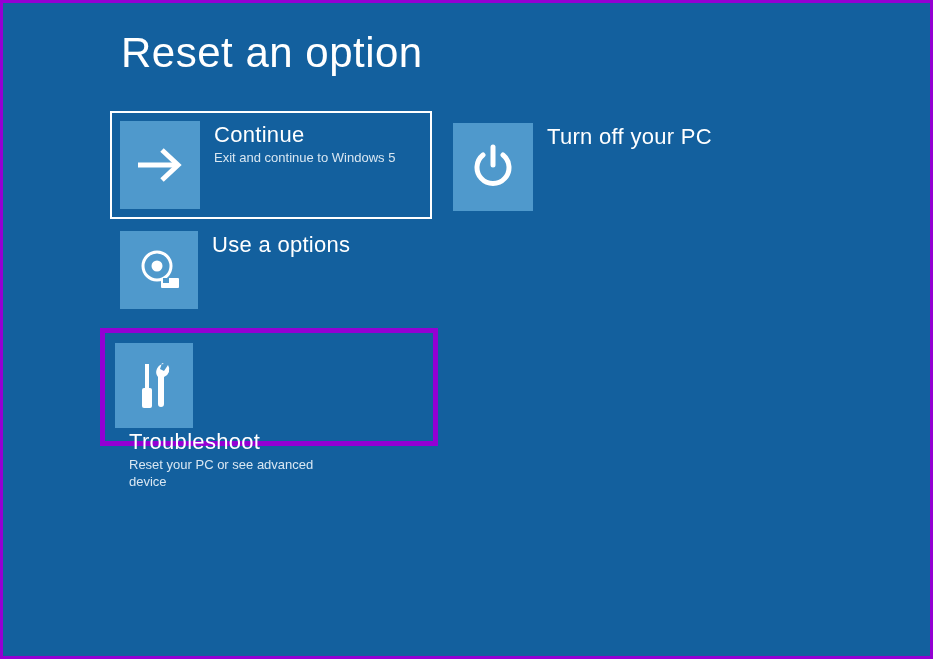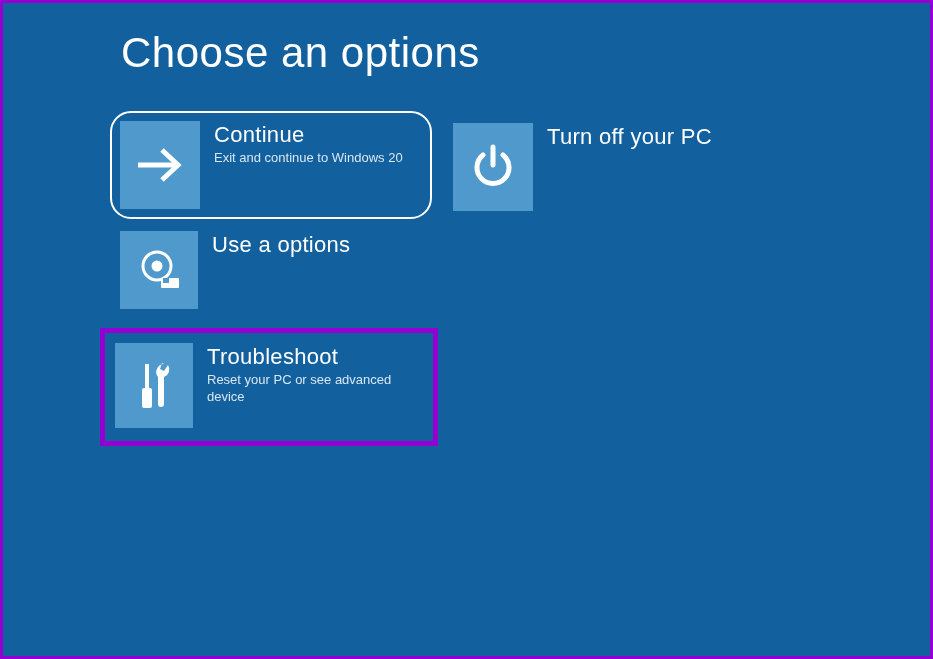--- a/index.html
+++ b/index.html
@@ -28,21 +28,20 @@
     .options-area {
       position: absolute;
       left: 107px;
       top: 108px;
     }
     .option-tile {
       display: flex;
       align-items: flex-start;
       margin-bottom: 12px;
       position: relative;
-      border-radius: 21px;
     }
     .option-continue {
       border: 2px solid #ffffff;
       width: 322px;
       height: 108px;
       padding: 8px 8px;
     }
     .option-device {
       width: 322px;
       height: 85px;
@@ -53,20 +52,21 @@
       border: 5px solid #9400d3;
       width: 338px;
       height: 118px;
       padding: 10px;
       margin-left: -10px;
       margin-top: 6px;
     }
     .option-troubleshoot {
       display: flex;
       align-items: flex-start;
+      flex-direction: column;
     }
     .option-poweroff {
       position: absolute;
       left: 450px;
       top: 120px;
       display: flex;
       align-items: flex-start;
     }
     .icon-box {
       width: 78px;
@@ -99,36 +99,36 @@
       line-height: 1.3;
       max-width: 210px;
     }
     svg {
       display: block;
     }
   </style>
 </head>
 <body>
 
-<div class="page-title">Choose an options</div>
+<div class="page-title">Reset an option</div>
 
 <div class="options-area">
 
   <div class="option-tile option-continue">
     <div class="icon-box icon-box-large">
       <svg width="52" height="40" viewBox="0 0 52 40">
         <g stroke="#ffffff" stroke-width="5" fill="none" stroke-linecap="butt" stroke-linejoin="miter">
           <line x1="4" y1="20" x2="42" y2="20"></line>
           <polyline points="28,5 44,20 28,35"></polyline>
         </g>
       </svg>
     </div>
     <div class="text-block">
       <div class="option-title">Continue</div>
-      <div class="option-desc">Exit and continue to Windows 20</div>
+      <div class="option-desc">Exit and continue to Windows 5</div>
     </div>
   </div>
 
   <div class="option-tile option-device">
     <div class="icon-box">
       <svg width="48" height="44" viewBox="0 0 48 44">
         <g stroke="#ffffff" stroke-width="3" fill="none">
           <circle cx="22" cy="18" r="14"></circle>
           <circle cx="22" cy="18" r="4" fill="#ffffff"></circle>
         </g>

